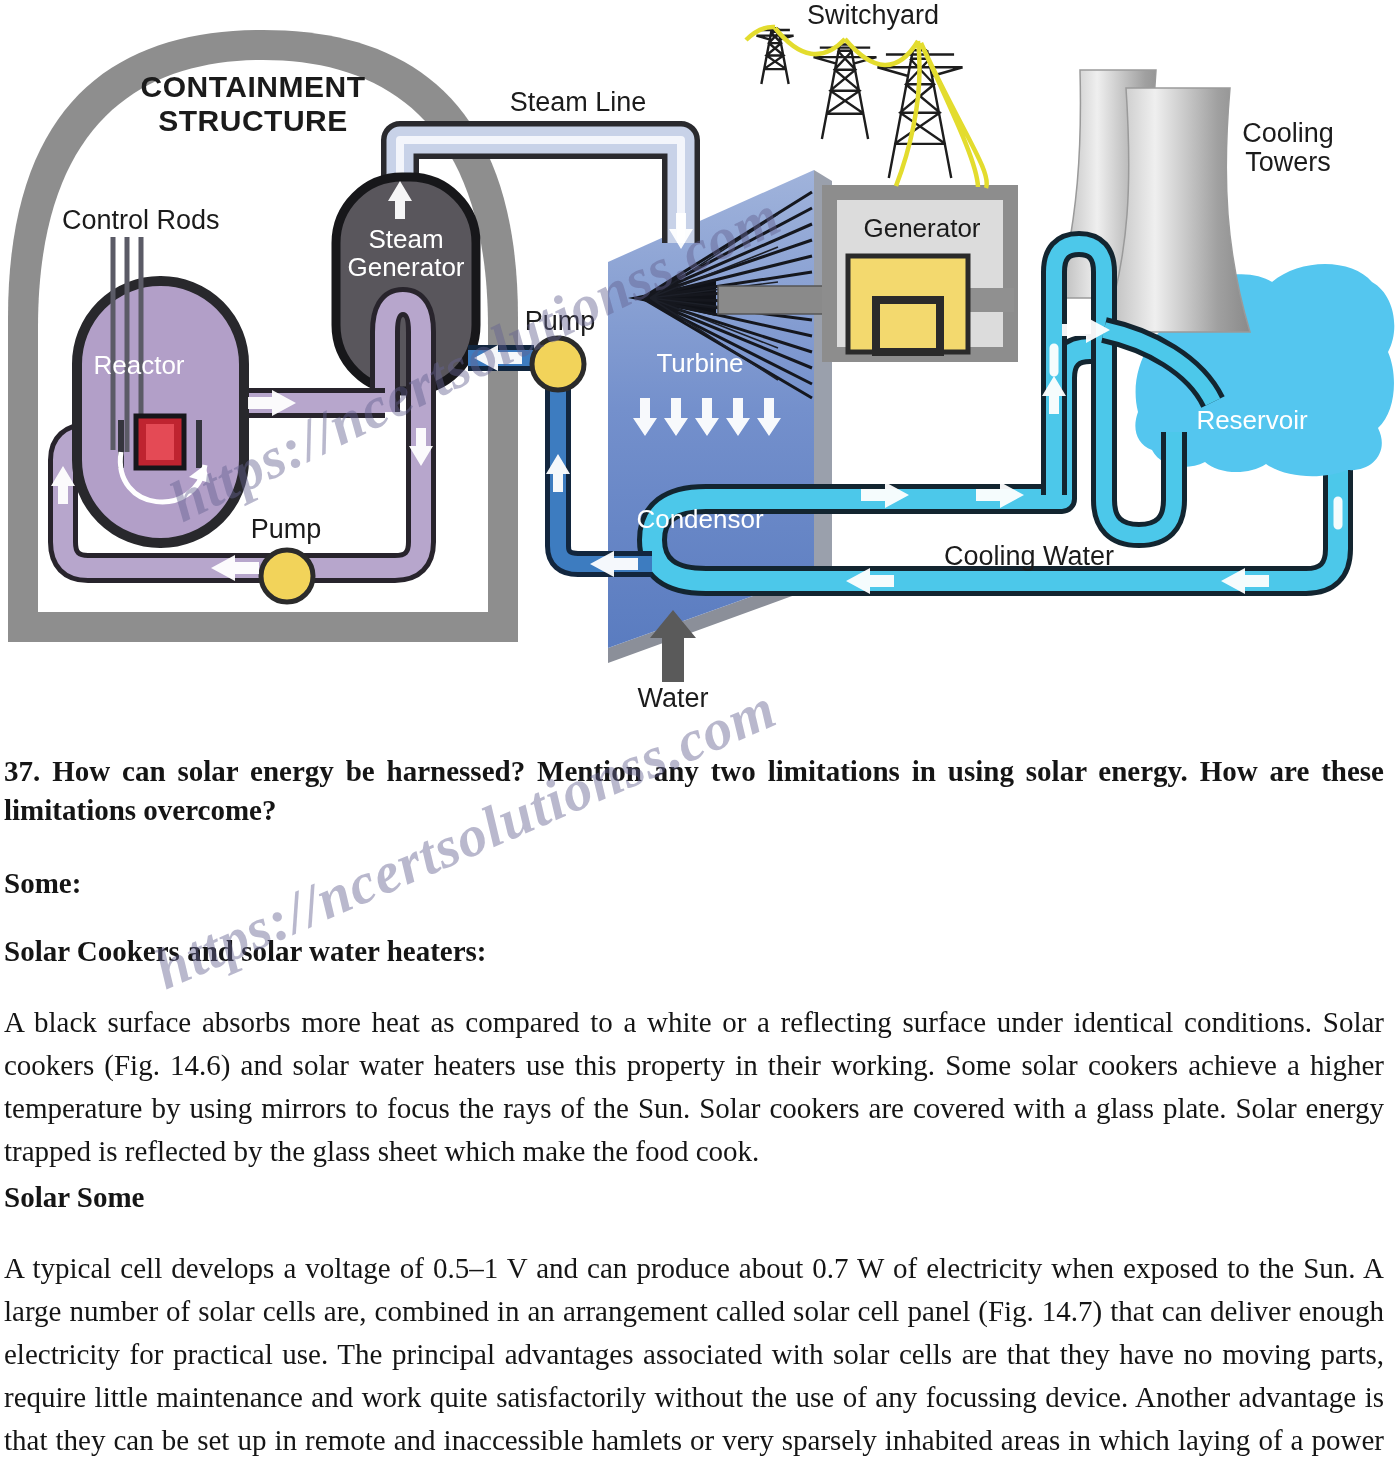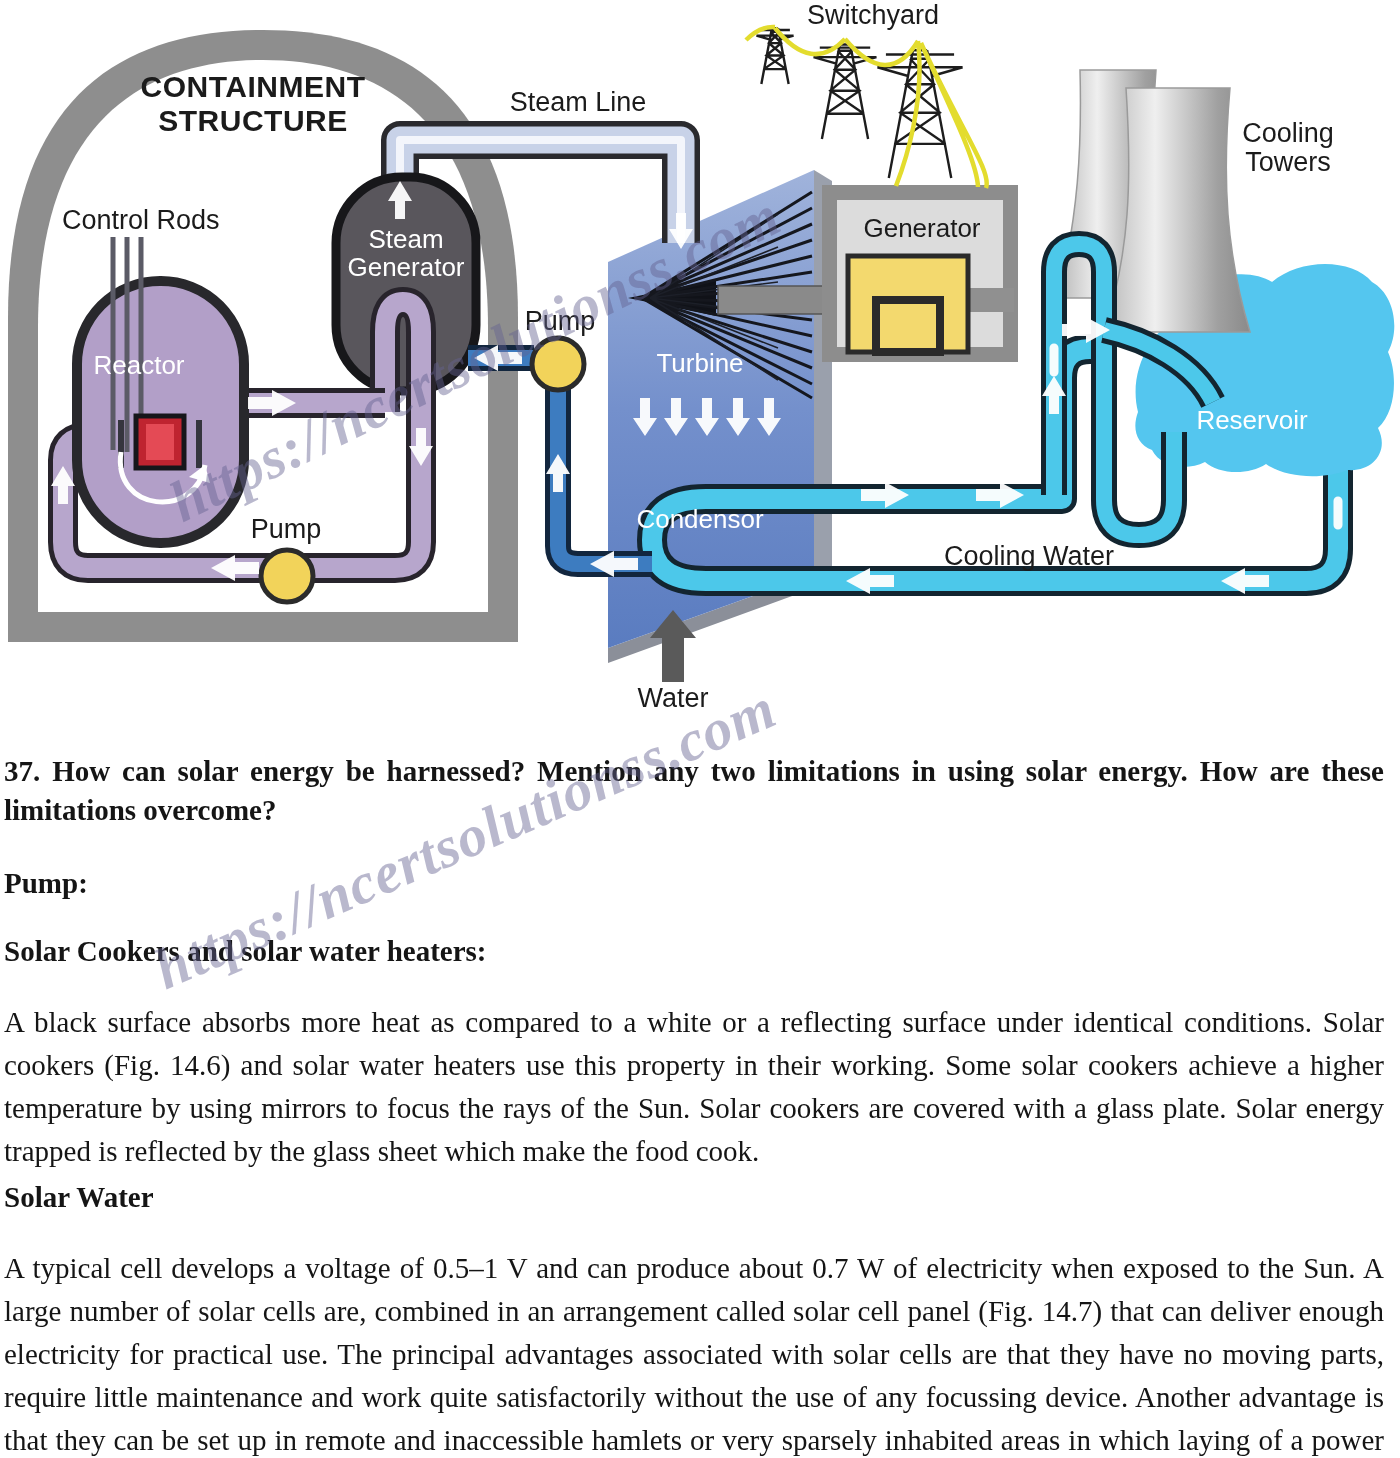--- a/index.html
+++ b/index.html
@@ -170,21 +170,21 @@
       <text x="1288" y="142" text-anchor="middle" class="lbl">Cooling</text>
       <text x="1288" y="171" text-anchor="middle" class="lbl">Towers</text>
       <text x="1252" y="429" text-anchor="middle" class="lblw">Reservoir</text>
       <text x="944" y="565" class="lbl">Cooling Water</text>
       <text x="673" y="707" text-anchor="middle" class="lbl">Water</text>
     </g>
   </svg>
   </div>
 
   <div class="tblock tbold" style="top:752px;">37. How can solar energy be harnessed? Mention any two limitations in using solar energy. How are these limitations overcome?</div>
-  <div class="tblock tbold" style="top:864px;">Pump:</div>
+  <div class="tblock tbold" style="top:864px;">Some:</div>
   <div class="tblock tbold" style="top:932px;">Solar Cookers and solar water heaters:</div>
   <div class="tblock" style="top:1001px;">A black surface absorbs more heat as compared to a white or a reflecting surface under identical conditions. Solar cookers (Fig. 14.6) and solar water heaters use this property in their working. Some solar cookers achieve a higher temperature by using mirrors to focus the rays of the Sun. Solar cookers are covered with a glass plate. Solar energy trapped is reflected by the glass sheet which make the food cook.</div>
-  <div class="tblock tbold" style="top:1178px;">Solar Water</div>
+  <div class="tblock tbold" style="top:1178px;">Solar Some</div>
   <div class="tblock" style="top:1247px;">A typical cell develops a voltage of 0.5–1 V and can produce about 0.7 W of electricity when exposed to the Sun. A large number of solar cells are, combined in an arrangement called solar cell panel (Fig. 14.7) that can deliver enough electricity for practical use. The principal advantages associated with solar cells are that they have no moving parts, require little maintenance and work quite satisfactorily without the use of any focussing device. Another advantage is that they can be set up in remote and inaccessible hamlets or very sparsely inhabited areas in which laying of a power transmission line may be expensive and not commercially viable.</div>
 
   <div class="wm" id="wm1">https://ncertsolutionss.com</div>
   <div class="wm" id="wm2">https://ncertsolutionss.com</div>
 </div>
 
 </body></html>

